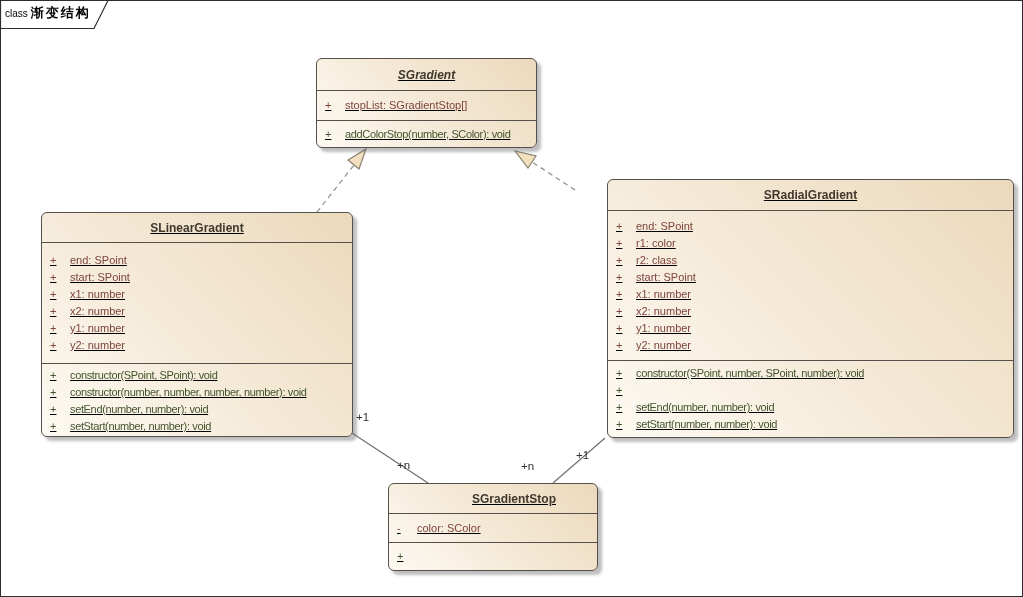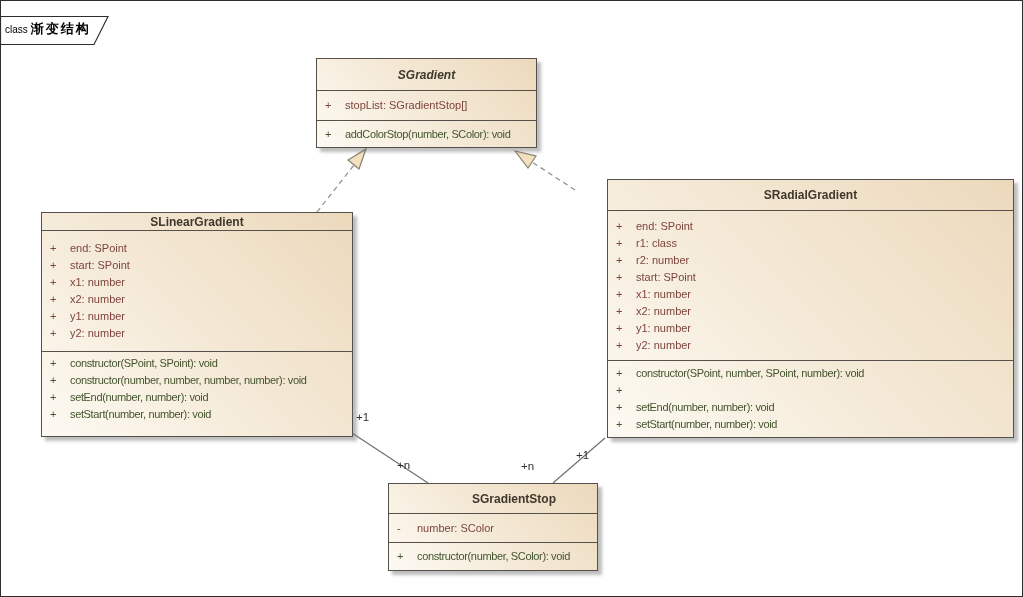--- a/index.html
+++ b/index.html
@@ -2,34 +2,35 @@
 <html><head>
 <meta charset="utf-8">
 <style>
   html,body { margin:0; padding:0; }
   body {
     width:1023px; height:597px; position:relative; background:#ffffff;
     font-family:"Liberation Sans", "DejaVu Sans", sans-serif;
     overflow:hidden;
   }
   .frame { position:absolute; inset:0; border:1px solid #2e2e2e; box-sizing:border-box; }
-  .tab-wrap { position:absolute; top:0; left:0; width:130px; height:32px;margin-top:16px; }
+  .tab-wrap { position:absolute; top:0; left:0; width:130px; height:32px; }
   .tab-text {
     position:absolute; top:4px; left:5px; white-space:nowrap;
     font-size:11px; color:#000;
   }
   .tab-text .kw { font-size:10px; }
   .tab-text .ttl { font-weight:bold; font-size:13px; letter-spacing:2px; }
 
   .class-box {
     position:absolute; box-sizing:border-box;
-    border:1.5px solid #56504a; border-radius:0;
+    border:1.5px solid #56504a; border-radius:6px;
     background:linear-gradient(45deg, #fdfaf3 0%, #f5ead8 45%, #ecd9bc 100%);
     box-shadow:4px 4px 3px rgba(110,110,110,0.45);
     overflow:hidden;
+    text-decoration:underline;
   }
   .class-title {
     display:flex; align-items:center; justify-content:center;
     font-weight:bold; font-size:12px; color:#3f382c;
     border-bottom:1px solid #56504a; box-sizing:border-box;
   }
   .class-title.abstract { font-style:italic; }
   .compartment { box-sizing:border-box; }
   .compartment.mid { border-bottom:1px solid #56504a; }
   .compartment.single { display:flex; flex-direction:column; justify-content:center; }
@@ -85,21 +86,21 @@
   </div>
   <div class="compartment methods single" style="height:26px;">
     <div class="member">
       <span class="vis">+</span>
       <span class="txt">addColorStop(number, SColor): void</span>
     </div>
   </div>
 </div>
 
 <div class="class-box" style="left:41px; top:212px; width:312px; height:225px;">
-  <div class="class-title" style="height:18px;">SLinearGradient</div>
+  <div class="class-title" style="height:30px;">SLinearGradient</div>
   <div class="compartment attrs mid" style="height:121px; padding-top:9px;">
     <div class="member">
         <span class="vis">+</span>
         <span class="txt">end: SPoint</span>
       </div>
     <div class="member">
         <span class="vis">+</span>
         <span class="txt">start: SPoint</span>
       </div>
     <div class="member">
@@ -141,25 +142,25 @@
 
 <div class="class-box" style="left:607px; top:179px; width:407px; height:259px;">
   <div class="class-title" style="height:31px;">SRadialGradient</div>
   <div class="compartment attrs mid" style="height:150px; padding-top:7px;">
     <div class="member">
         <span class="vis">+</span>
         <span class="txt">end: SPoint</span>
       </div>
     <div class="member">
         <span class="vis">+</span>
-        <span class="txt">r1: class</span>
-      </div>
-    <div class="member">
-        <span class="vis">+</span>
-        <span class="txt">r2: number</span>
+        <span class="txt">r1: color</span>
+      </div>
+    <div class="member">
+        <span class="vis">+</span>
+        <span class="txt">r2: class</span>
       </div>
     <div class="member">
         <span class="vis">+</span>
         <span class="txt">start: SPoint</span>
       </div>
     <div class="member">
         <span class="vis">+</span>
         <span class="txt">x1: number</span>
       </div>
     <div class="member">
@@ -192,22 +193,21 @@
         <span class="txt">setStart(number, number): void</span>
       </div>
   </div>
 </div>
 
 <div class="class-box" style="left:388px; top:483px; width:210px; height:88px;">
   <div class="class-title" style="height:30px;padding-left:42px;">SGradientStop</div>
   <div class="compartment attrs mid single" style="height:29px;">
     <div class="member">
       <span class="vis">-</span>
-      <span class="txt">number: SColor</span>
+      <span class="txt">color: SColor</span>
     </div>
   </div>
   <div class="compartment methods single" style="height:26px;">
     <div class="member">
       <span class="vis">+</span>
-      <span class="txt">constructor(number, SColor): void</span>
     </div>
   </div>
 </div>
 
 </body></html>

